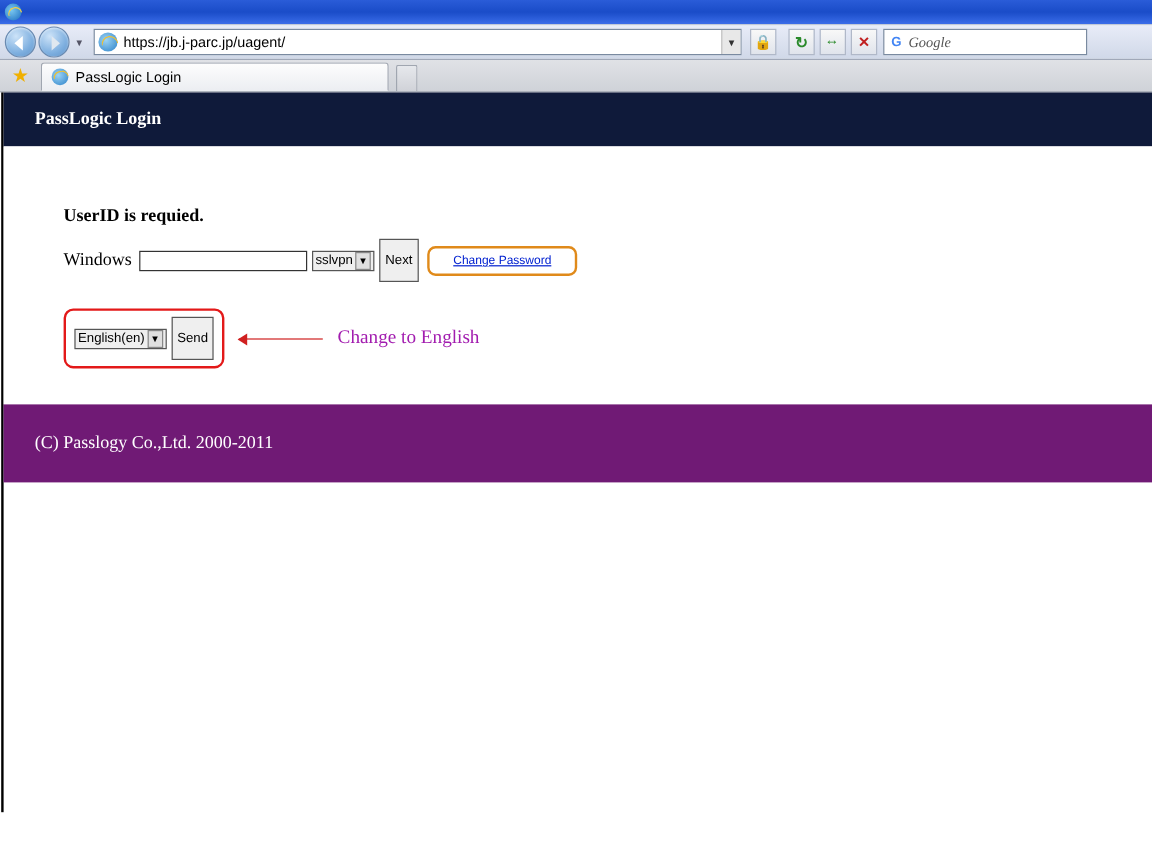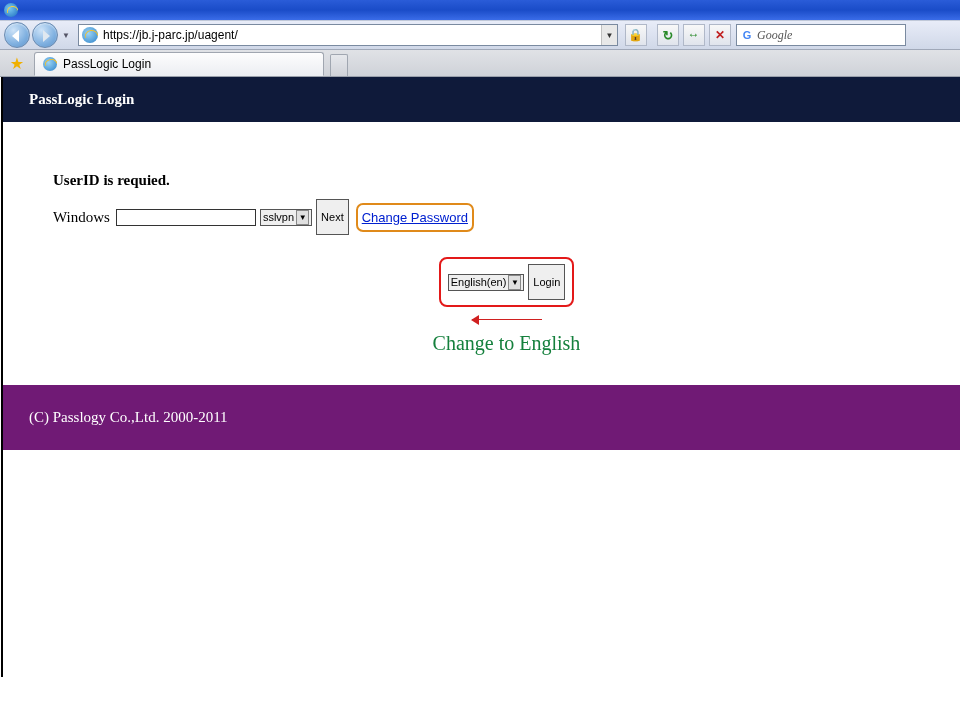--- a/index.html
+++ b/index.html
@@ -277,52 +277,52 @@
     border: 1px solid #555;
     background: #efefef;
     padding: 0 4px;
     font-family: Tahoma, Arial, sans-serif;
     display: inline-flex; align-items: center;
   }
   .change-pw {
     color: #0020d0;
     text-decoration: underline;
     font-family: Tahoma, Arial, sans-serif;
-    font-size: 13px;
+    font-size: 10px;
     margin-left: 3px;
     border: 2.5px solid #e08a1a;
     border-radius: 7px;
-    padding: 5px 4px;
+    padding: 5px 20px;
   }
   .lang-row {
     display: inline-flex; align-items: center;
     border: 2.5px solid #e31919;
     border-radius: 8px;
     padding: 5px 7px;
     gap: 4px;
   }
   .annotation-wrap {
-    display: flex; align-items: center; gap: 12px; flex-direction: column;
+    display: flex; align-items: center; gap: 12px;
   }
   .arrow-line {
     width: 70px; height: 1px;
     background: #d02020;
     position: relative;
   }
   .arrow-line::before {
     content:"";
     position: absolute; left: -1px; top: -4px;
     border: 5px solid transparent;
     border-right: 8px solid #d02020;
     border-left: none;
   }
   .annotation-text {
-    color: #15803d;
+    color: #a21caf;
     font-family: "Times New Roman", serif;
-    font-size: 20px;
+    font-size: 16px;
   }
   .footer-dark {
     background: #701a75;
     color: #fff;
     font-family: "Times New Roman", serif;
     font-size: 15px;
     padding: 24px 0 24px 26px;
   }
 </style>
 </head>
@@ -381,21 +381,21 @@
       <span class="small-btn">Next</span>
       <a href="#" class="change-pw">Change Password</a>
     </div>
 
     <div class="annotation-wrap">
       <div class="lang-row">
         <span class="small-select">
           <span>English(en)</span>
           <span class="dd">▼</span>
         </span>
-        <span class="small-btn">Login</span>
+        <span class="small-btn">Send</span>
       </div>
       <div class="arrow-line"></div>
       <div class="annotation-text">Change to English</div>
     </div>
   </div>
 
   <div class="footer-dark">
     <span>(C) Passlogy Co.,Ltd. 2000-2011</span>
   </div>
 </div>

